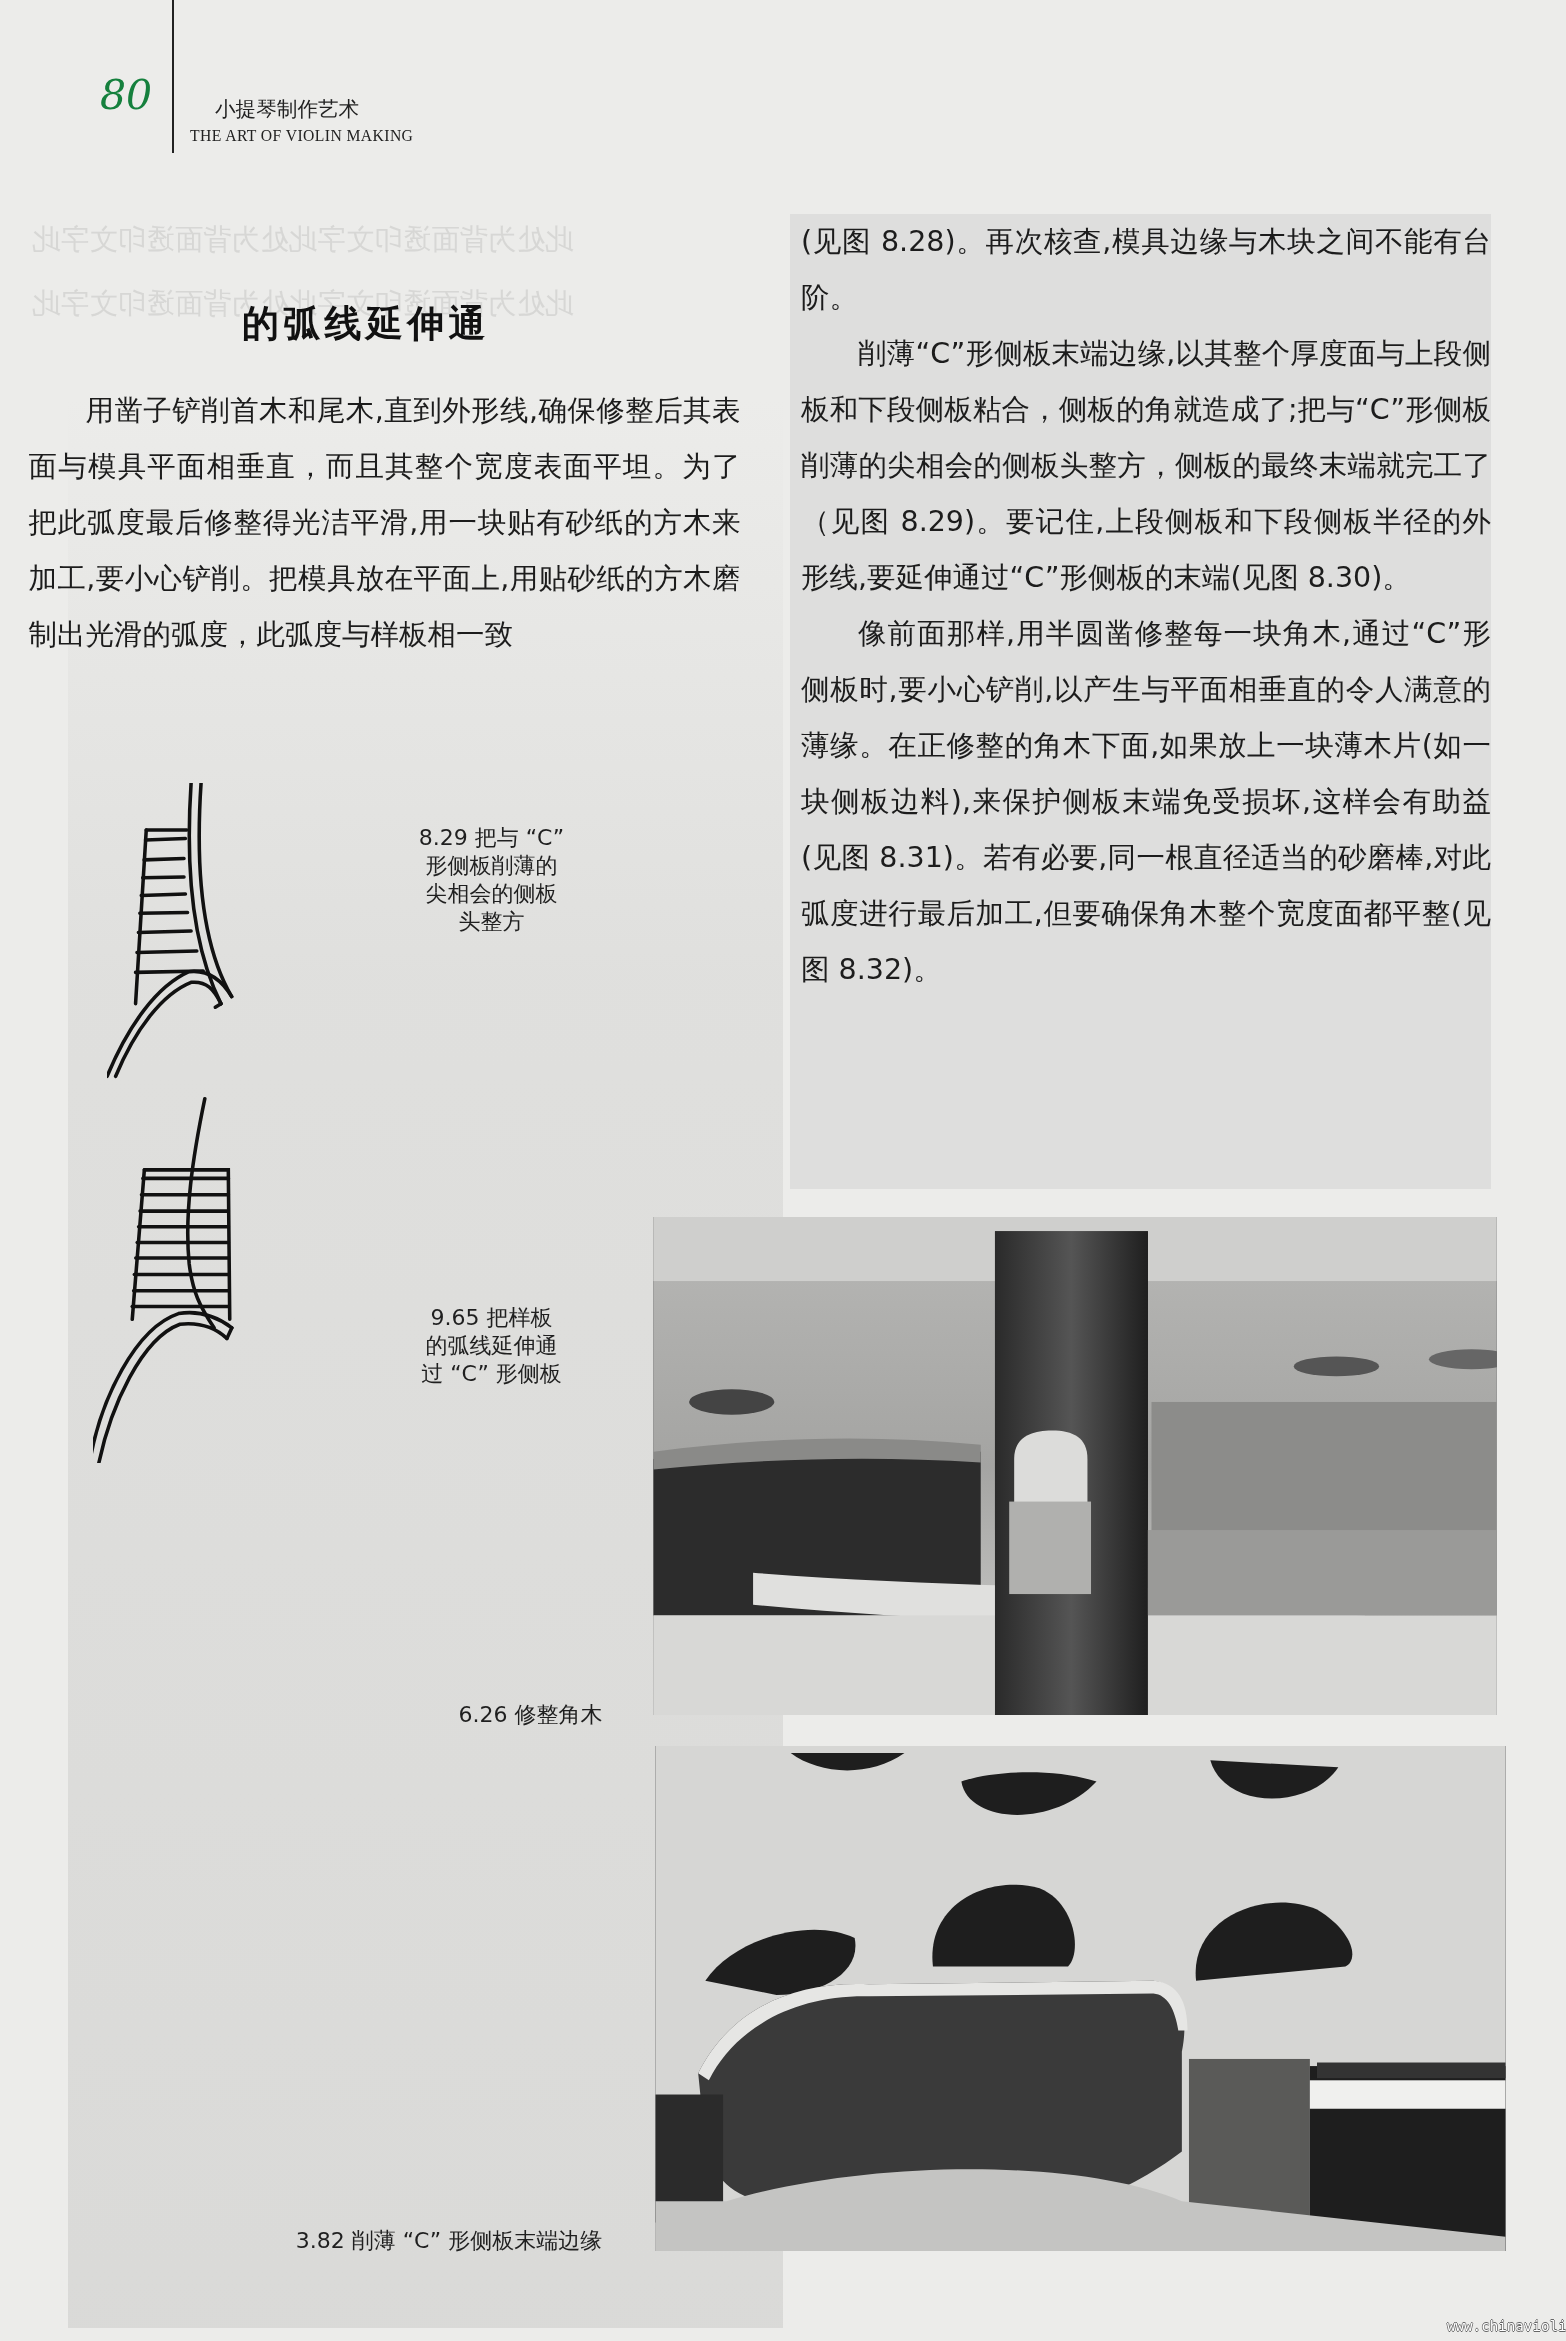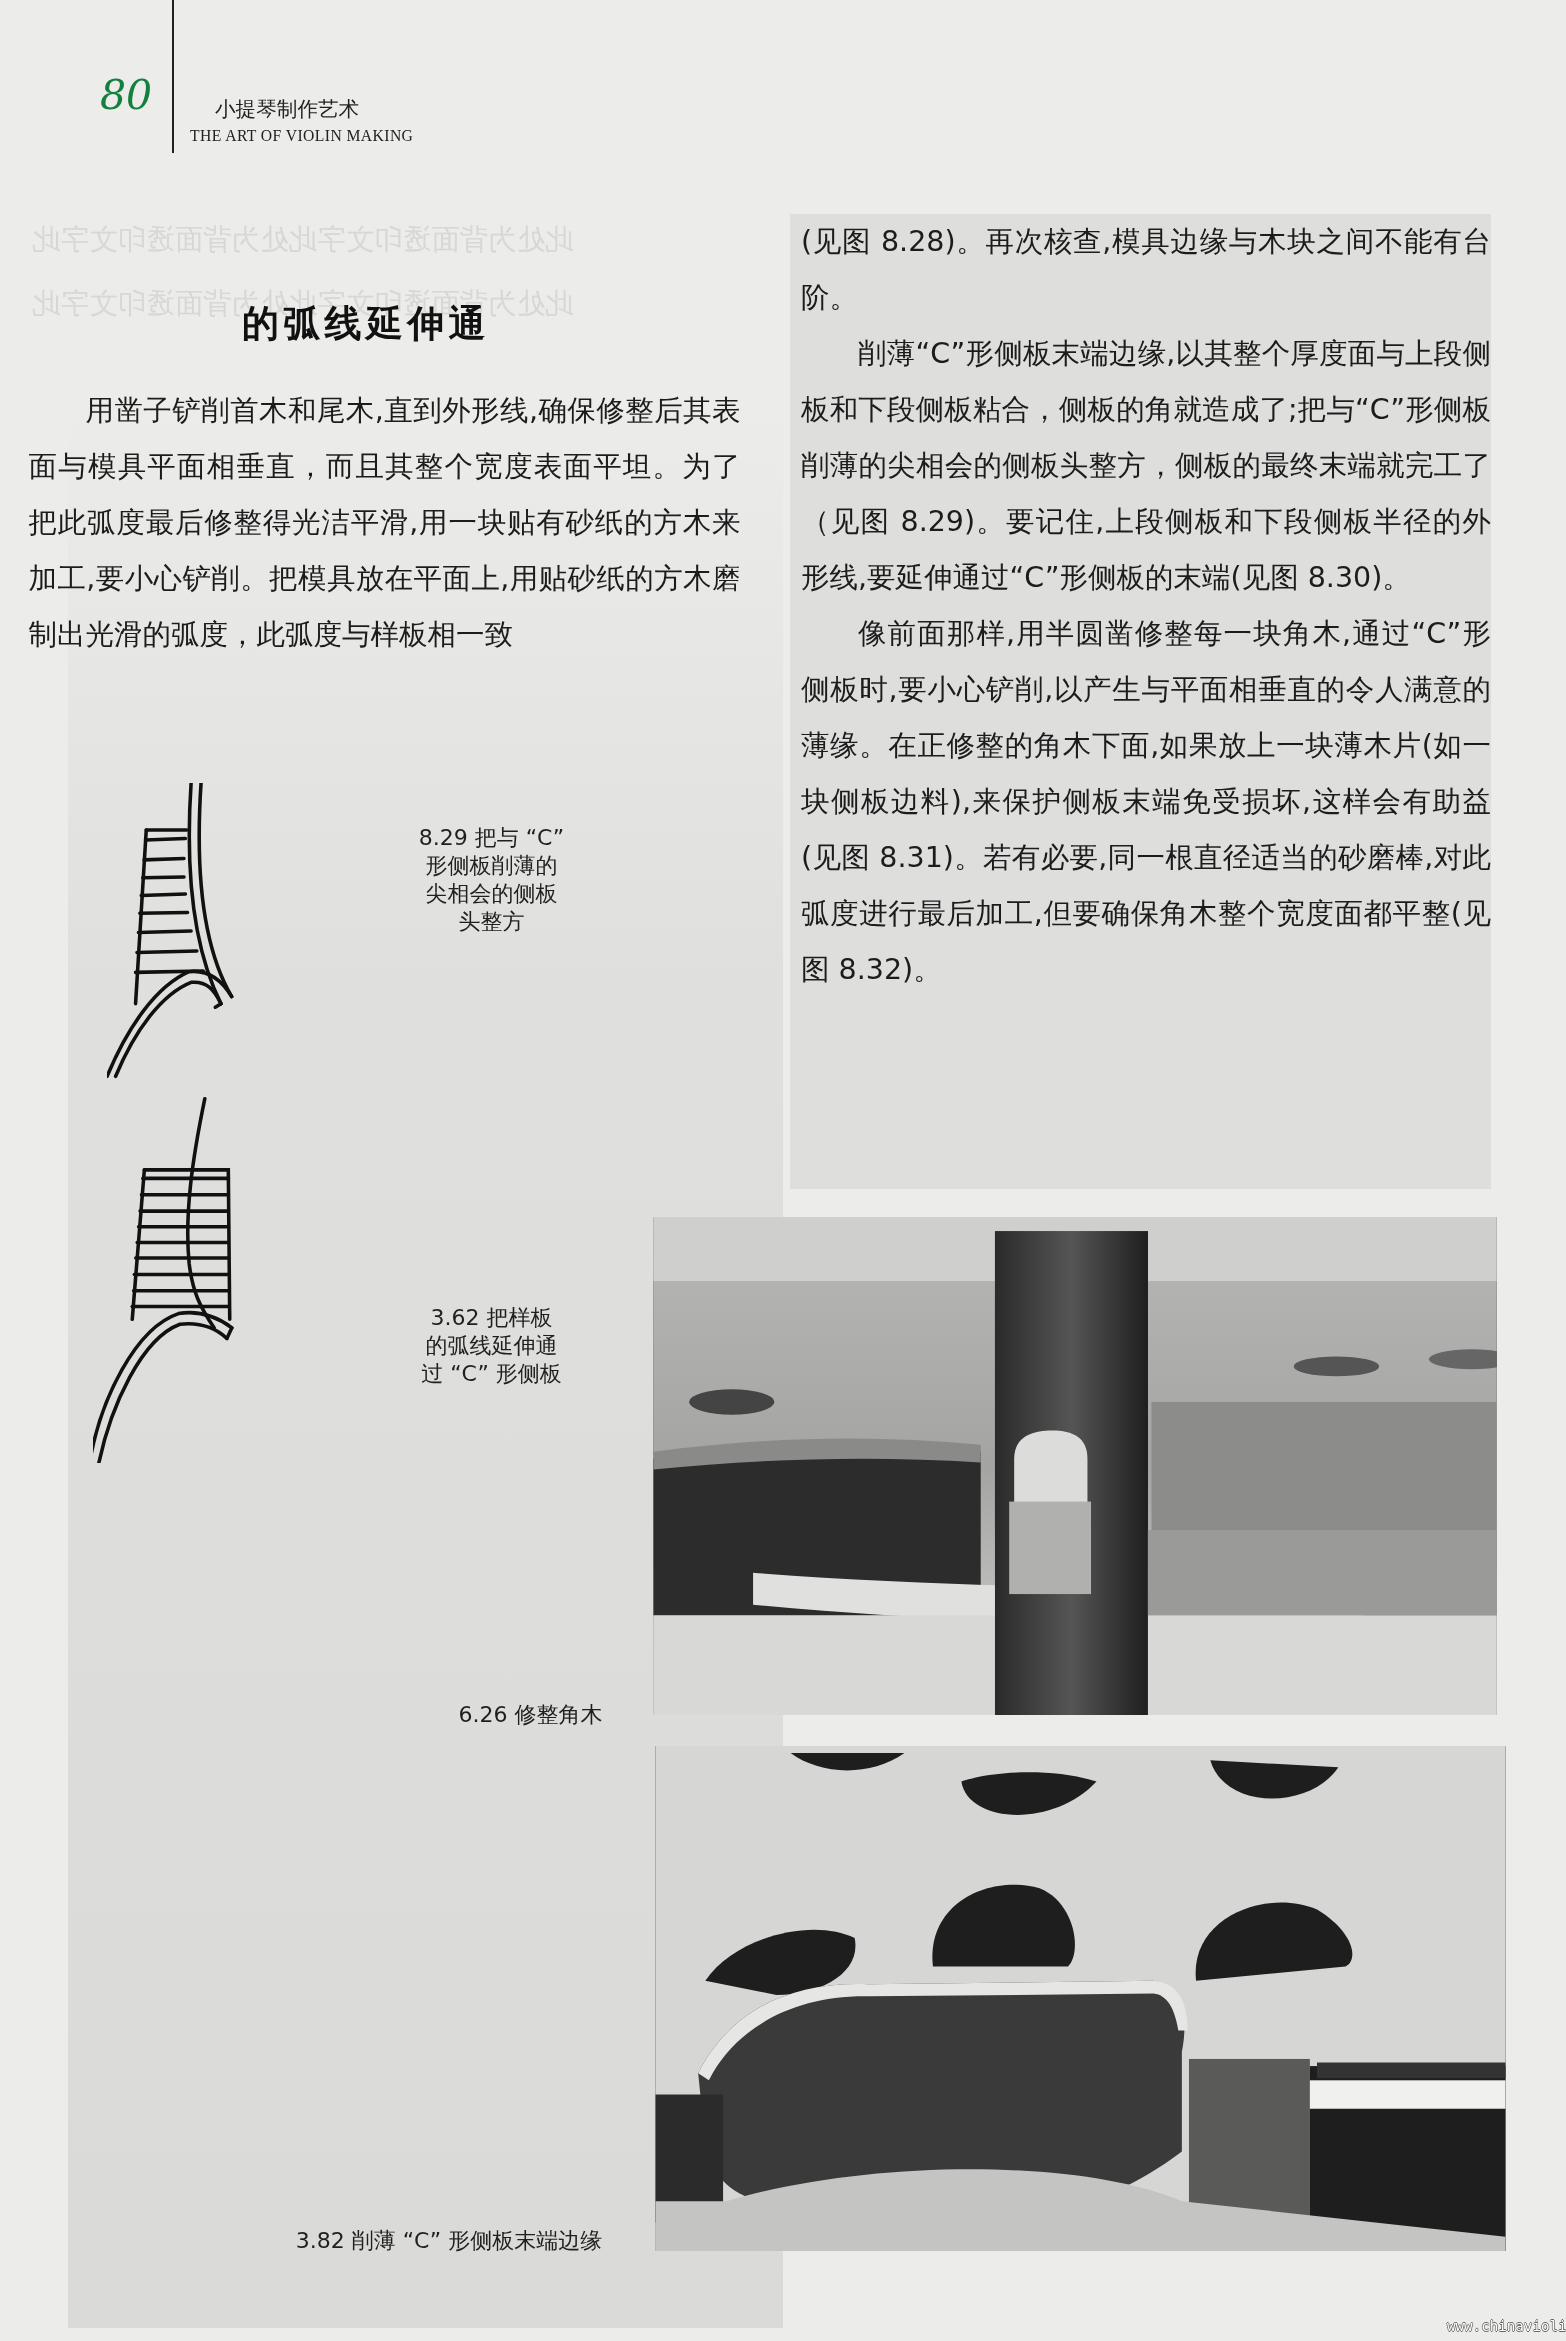--- a/index.html
+++ b/index.html
@@ -137,21 +137,21 @@
     <path d="M60,232 L190,232"></path>
     <path d="M58,255 L190,255"></path>
     <path d="M57,278 L190,278"></path>
     <path d="M55,300 L190,300"></path>
 
     <path d="M-5,520 C10,430 60,330 120,310 C150,305 175,315 195,330"></path>
     <path d="M8,520 C25,440 68,345 122,325 C150,322 172,330 188,345"></path>
     <path d="M188,345 L195,330"></path>
   </g>
 </svg>
-<div class="caption cap-830">3.62    把样板
+<div class="caption cap-830">9.65    把样板
 的弧线延伸通
 过 “C” 形侧板</div>
 
 <div class="photo photo-831">
   <svg width="844" height="498" viewBox="0 0 1185 700">
     <defs>
       <linearGradient id="bg831" x1="0" y1="0" x2="0" y2="1">
         <stop offset="0" stop-color="#b8b8b6"></stop>
         <stop offset="0.5" stop-color="#a4a4a2"></stop>
         <stop offset="1" stop-color="#d2d2d0"></stop>

